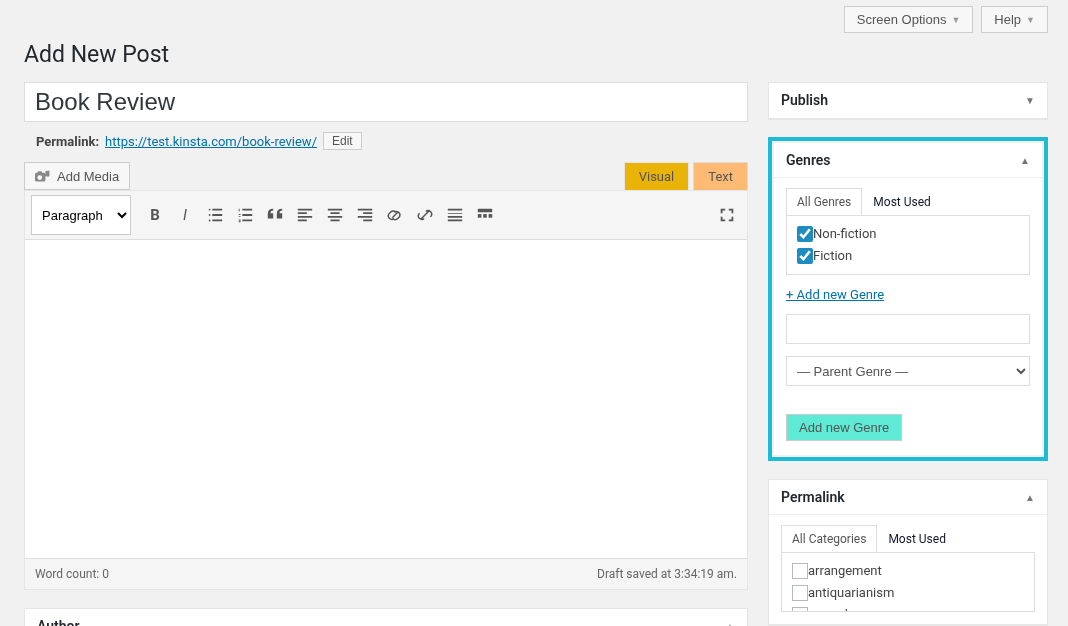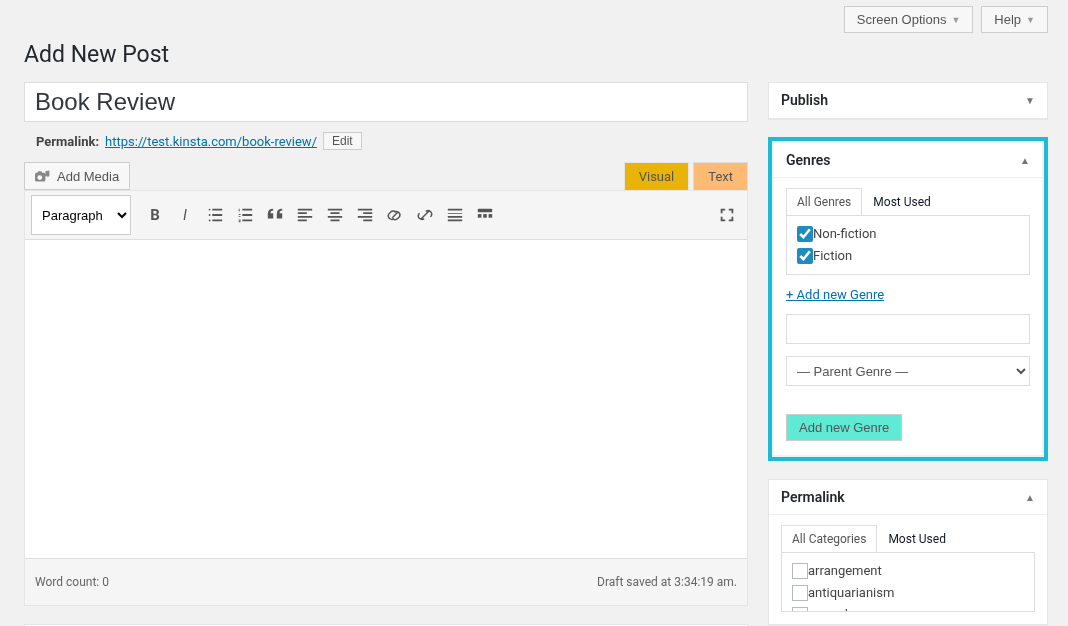--- a/index.html
+++ b/index.html
@@ -97,21 +97,21 @@
   width: 28px; height: 28px;
   display: inline-flex; align-items: center; justify-content: center;
   cursor: pointer; color: #555; font-size: 15px;
 }
 .tbtn svg { width: 18px; height: 18px; fill: #555; }
 .toolbar-spacer { flex: 1; }
 .editor-content { height: 318px; background: #fff; }
 .editor-footer {
   background: #f5f5f5;
   border-top: 1px solid #dedede;
-  padding: 16px 10px;
+  padding: 8px 10px;
   font-size: 12px;
   display: flex;
   justify-content: space-between;
   color: #666;
 }
 
 .postbox {
   background: #fff;
   border: 1px solid #e5e5e5;
   box-shadow: 0 1px 1px rgba(0,0,0,.04);

